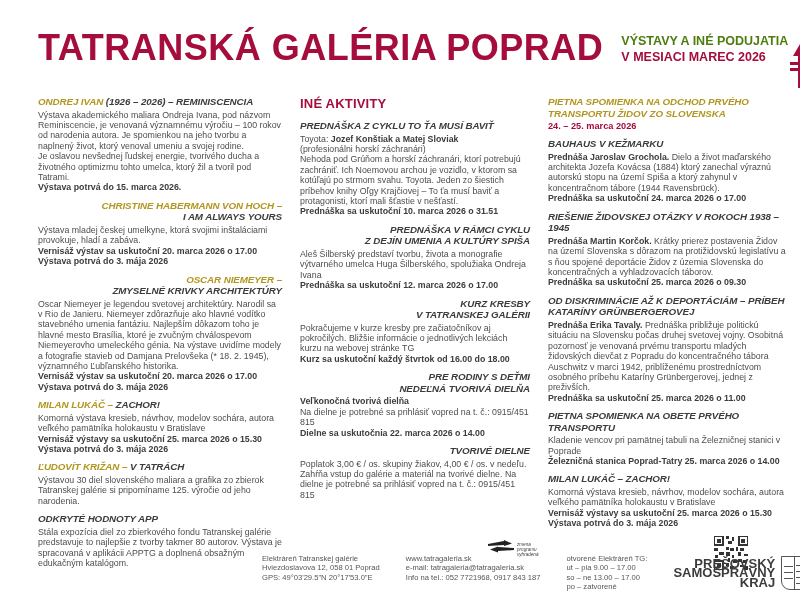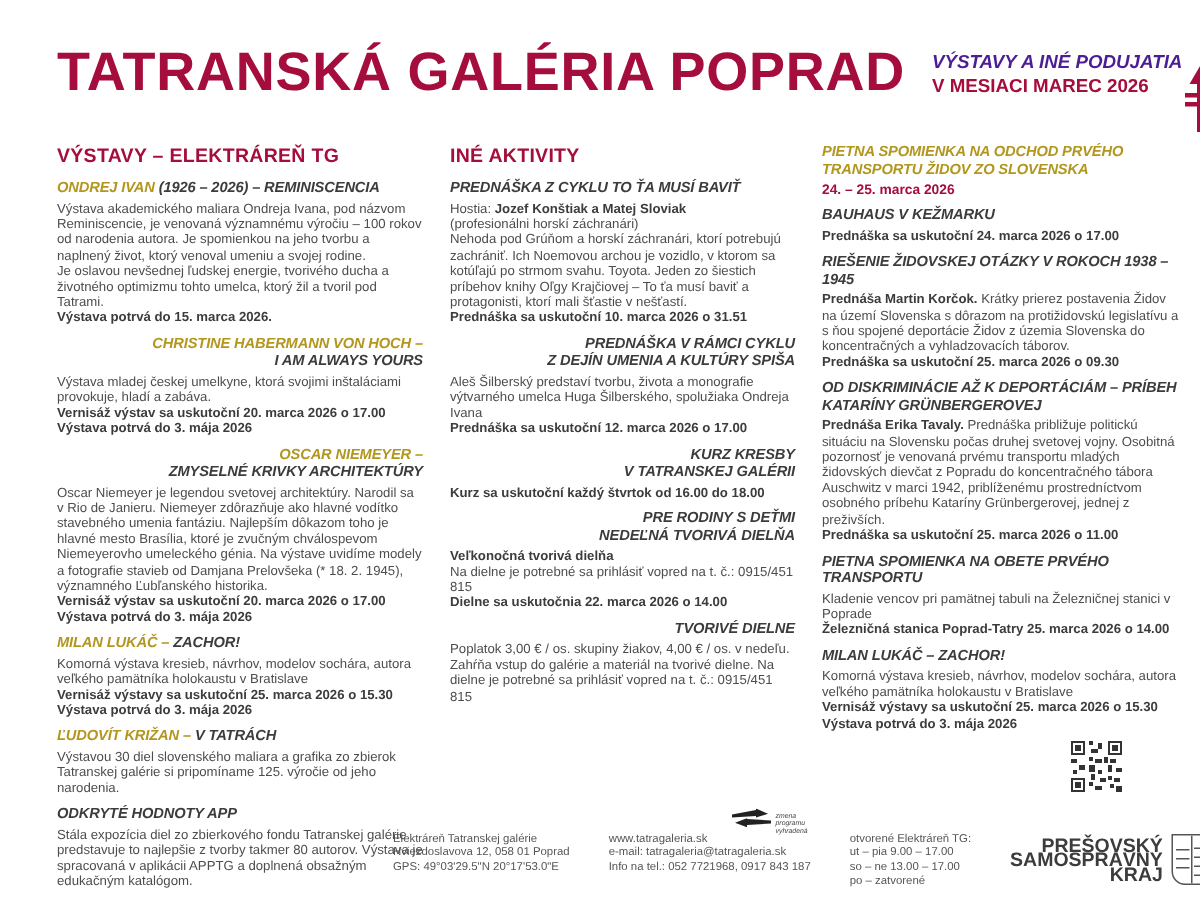--- a/index.html
+++ b/index.html
@@ -2,21 +2,21 @@
 <html><head>
 <meta charset="utf-8">
 <style>
   html,body{margin:0;padding:0;background:#e8e8e8;}
   .page{position:relative;width:800px;height:600px;background:#ffffff;overflow:hidden;
         font-family:"Liberation Sans",sans-serif;color:#4d4d4d;}
   
   .header{position:absolute;top:30px;left:38px;right:14px;display:flex;align-items:flex-start;}
   .h1{color:#a50d3c;font-size:36px;font-weight:bold;letter-spacing:.5px;line-height:1;white-space:nowrap;}
   .subtl{margin-left:18px;margin-top:4px;font-size:12.5px;font-weight:bold;line-height:1.25;white-space:nowrap;}
-  .subtl .l1{color:#4c1d95;display:block;font-style:italic;}
+  .subtl .l1{color:#4d7c0f;display:block;}
   .subtl .l2{color:#a50d3c;display:block;}
   .tglogo{margin-left:auto;margin-top:2px;}
   
   .cols{position:absolute;top:96px;left:38px;display:flex;}
   .c{box-sizing:border-box;}
   .c1{width:244px;margin-right:18px;}
   .c2{width:230px;margin-right:18px;}
   .c3{width:238px;}
   .colhead{color:#a50d3c;font-size:13px;font-weight:bold;margin:0 0 9px 0;letter-spacing:.2px;}
   .sec{margin-bottom:7px;}
@@ -64,21 +64,20 @@
           <rect x="28" y="39" width="9" height="3"></rect>
           <rect x="16" y="44" width="14" height="3"></rect>
         </g>
       </svg>
     </div>
   </div>
 
   <div class="cols">
 
     <div class="c c1">
-      <div class="colhead">VÝSTAVY – ELEKTRÁREŇ TG</div>
 
       <div class="sec">
         <div class="ttl nowrap">
           <span class="gold">ONDREJ IVAN</span><span> (1926 – 2026) – REMINISCENCIA</span>
         </div>
         <p class="body">Výstava akademického maliara Ondreja Ivana, pod názvom Reminiscencie, je venovaná významnému výročiu – 100 rokov od narodenia autora. Je spomienkou na jeho tvorbu a naplnený život, ktorý venoval umeniu a svojej rodine.</p>
         <p class="body">Je oslavou nevšednej ľudskej energie, tvorivého ducha a životného optimizmu tohto umelca, ktorý žil a tvoril pod Tatrami.</p>
         <p class="b">Výstava potrvá do 15. marca 2026.</p>
       </div>
 
@@ -123,41 +122,42 @@
         <p class="body">Stála expozícia diel zo zbierkového fondu Tatranskej galérie predstavuje to najlepšie z tvorby takmer 80 autorov. Výstava je spracovaná v aplikácii APPTG a doplnená obsažným edukačným katalógom.</p>
       </div>
     </div>
 
     <div class="c c2">
       <div class="colhead">INÉ AKTIVITY</div>
 
       <div class="sec">
         <div class="ttl">PREDNÁŠKA Z CYKLU TO ŤA MUSÍ BAVIŤ</div>
         <p class="body">
-          <span>Hostia: </span><span class="lead">Jozef Konštiak a Matej Sloviak</span><br>
+          <span>Toyota: </span><span class="lead">Jozef Konštiak a Matej Sloviak</span><br>
           <span>(profesionálni horskí záchranári)</span>
         </p>
         <p class="body">Nehoda pod Grúňom a horskí záchranári, ktorí potrebujú zachrániť. Ich Noemovou archou je vozidlo, v ktorom sa kotúľajú po strmom svahu. Toyota. Jeden zo šiestich príbehov knihy Oľgy Krajčiovej – To ťa musí baviť a protagonisti, ktorí mali šťastie v nešťastí.</p>
         <p class="b">Prednáška sa uskutoční 10. marca 2026 o 31.51</p>
       </div>
 
       <div class="sec">
         <div class="ttl">
           <span class="blk">PREDNÁŠKA V RÁMCI CYKLU</span>
             <span class="blk">Z DEJÍN UMENIA A KULTÚRY SPIŠA</span>
         </div>
         <p class="body">Aleš Šilberský predstaví tvorbu, života a monografie výtvarného umelca Huga Šilberského, spolužiaka Ondreja Ivana</p>
         <p class="b">Prednáška sa uskutoční 12. marca 2026 o 17.00</p>
       </div>
 
       <div class="sec">
         <div class="ttl">
           <span class="blk">KURZ KRESBY</span>
             <span class="blk">V TATRANSKEJ GALÉRII</span>
         </div>
+        <p class="body">Pokračujeme v kurze kresby pre začiatočníkov aj pokročilých. Bližšie informácie o jednotlivých lekciách kurzu na webovej stránke TG</p>
         <p class="b">Kurz sa uskutoční každý štvrtok od 16.00 do 18.00</p>
       </div>
 
       <div class="sec">
         <div class="ttl">
           <span class="blk">PRE RODINY S DEŤMI</span>
             <span class="blk">NEDEĽNÁ TVORIVÁ DIELŇA</span>
         </div>
         <p class="b">Veľkonočná tvorivá dielňa</p>
         <p class="body">Na dielne je potrebné sa prihlásiť vopred na t. č.: 0915/451 815</p>
@@ -173,20 +173,23 @@
     </div>
 
     <div class="c c3">
       <div class="sec">
         <div class="ttl gold">PIETNA SPOMIENKA NA ODCHOD PRVÉHO TRANSPORTU ŽIDOV ZO SLOVENSKA</div>
         <div class="reddate">24. – 25. marca 2026</div>
       </div>
 
       <div class="sec">
         <div class="ttl">BAUHAUS V KEŽMARKU</div>
+        <p class="body">
+          <span class="lead">Prednáša Jaroslav Grochola.</span><span> Dielo a život maďarského architekta Jozefa Kovácsa (1884) ktorý zanechal výraznú autorskú stopu na území Spiša a ktorý zahynul v koncentračnom tábore (1944 Ravensbrück).</span>
+        </p>
         <p class="b">Prednáška sa uskutoční 24. marca 2026 o 17.00</p>
       </div>
 
       <div class="sec">
         <div class="ttl">RIEŠENIE ŽIDOVSKEJ OTÁZKY V ROKOCH 1938 – 1945</div>
         <p class="body">
           <span class="lead">Prednáša Martin Korčok.</span><span> Krátky prierez postavenia Židov na území Slovenska s dôrazom na protižidovskú legislatívu a s ňou spojené deportácie Židov z územia Slovenska do koncentračných a vyhladzovacích táborov.</span>
         </p>
         <p class="b">Prednáška sa uskutoční 25. marca 2026 o 09.30</p>
       </div>

